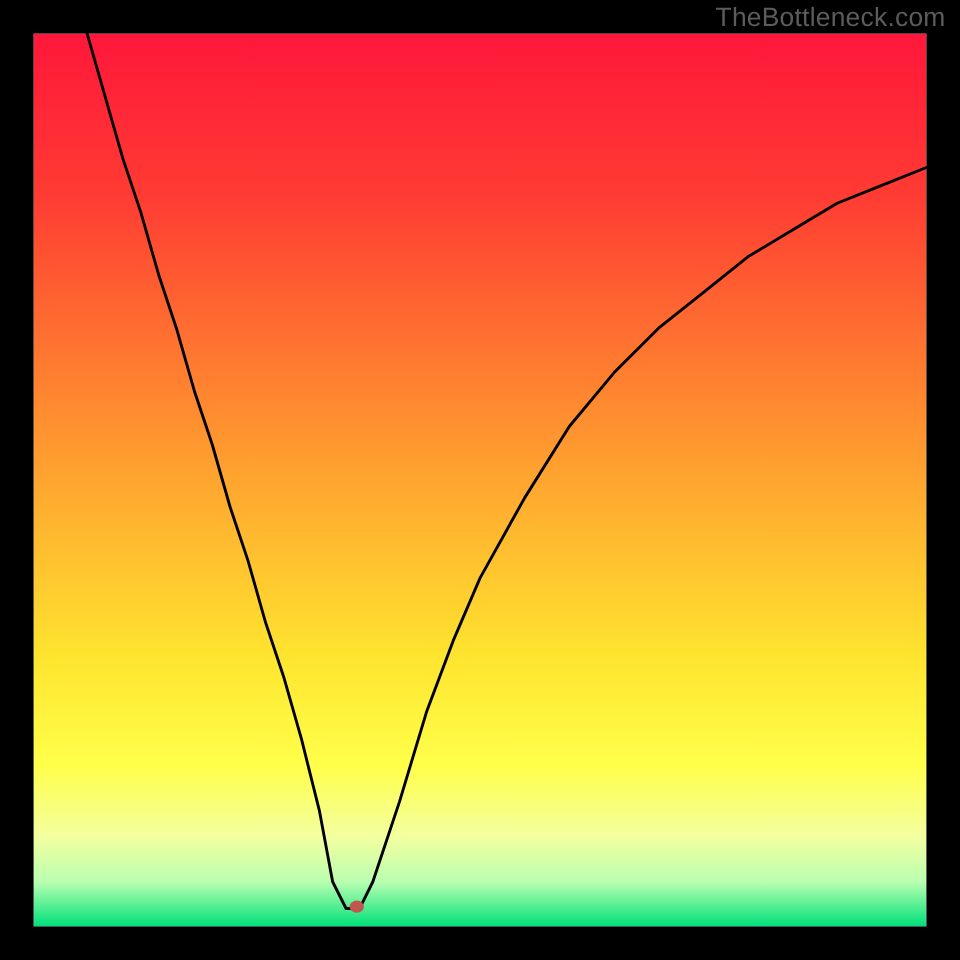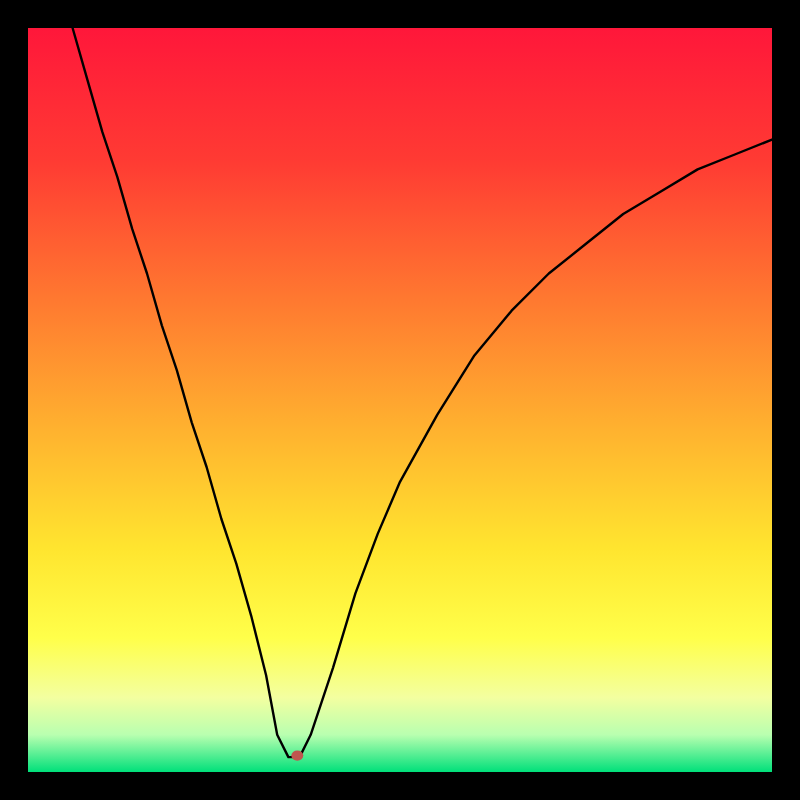--- a/index.html
+++ b/index.html
@@ -26,20 +26,21 @@
     z-index: 10;
   }
   svg {
     display: block;
   }
 </style>
 </head>
 <body>
 
 <div class="container">
+  <div class="watermark">TheBottleneck.com</div>
 
   <svg id="chart-svg" width="800" height="800" viewBox="0 0 800 800">
     <defs>
       <linearGradient id="bg-grad" x1="0" y1="0" x2="0" y2="1">
           <stop offset="0.0%" stop-color="#ff173a"></stop>
           <stop offset="18.0%" stop-color="#ff3b33"></stop>
           <stop offset="36.0%" stop-color="#ff7730"></stop>
           <stop offset="54.0%" stop-color="#ffb22f"></stop>
           <stop offset="70.0%" stop-color="#ffe52f"></stop>
           <stop offset="82.0%" stop-color="#ffff4a"></stop>

